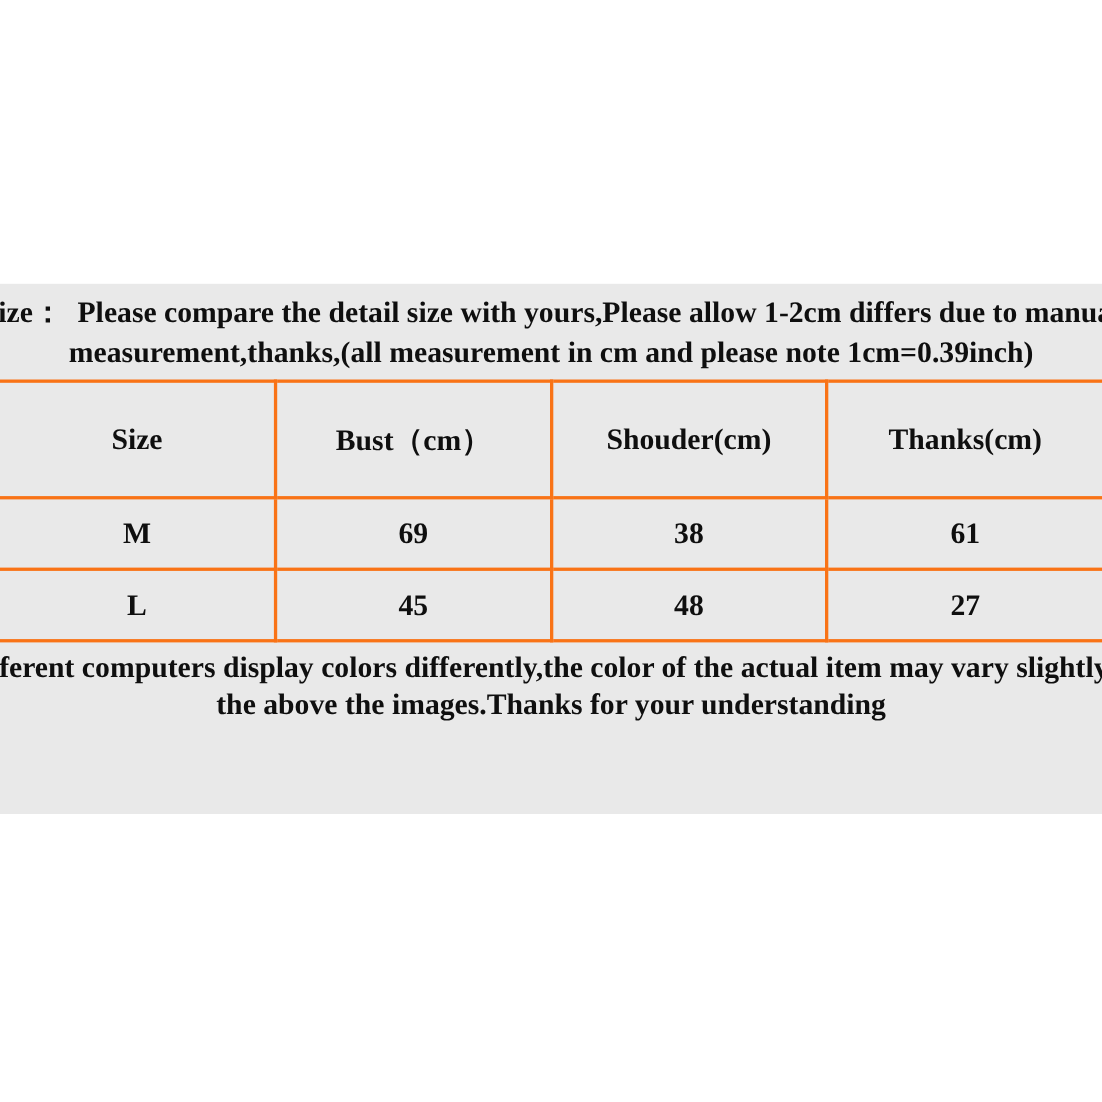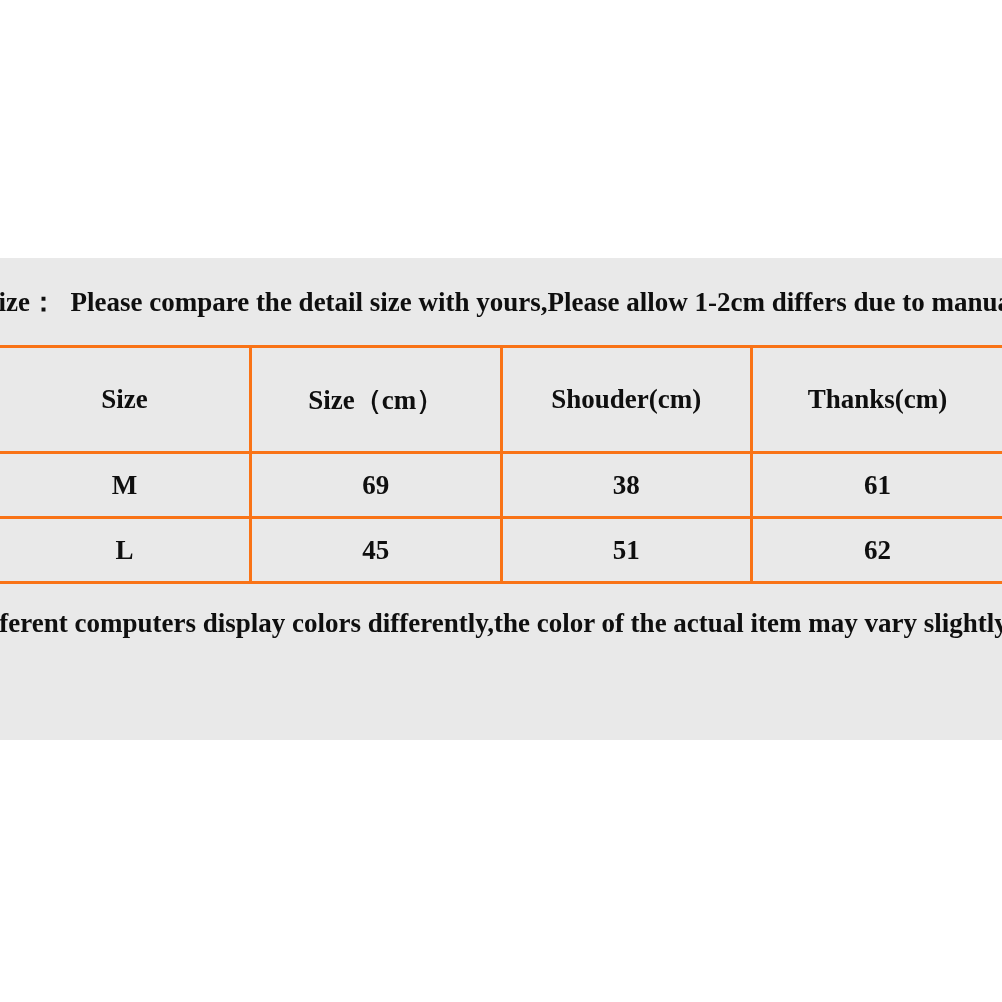--- a/index.html
+++ b/index.html
@@ -70,42 +70,44 @@
     white-space: pre;
   }
 </style>
 </head>
 <body>
 
 <div class="panel">
 
   <div class="intro">
     <div class="line">Size：  Please compare the detail size with yours,Please allow 1-2cm differs due to manual</div>
+    <div class="line">measurement,thanks,(all measurement in cm and please note 1cm=0.39inch)</div>
   </div>
 
   <table class="size-table">
     <tbody>
       <tr>
         <th>Size</th>
-        <th>Size（cm）</th>
+        <th>Bust（cm）</th>
         <th>Shouder(cm)</th>
         <th>Thanks(cm)</th>
       </tr>
       <tr>
         <td>M</td>
         <td>69</td>
         <td>38</td>
         <td>61</td>
       </tr>
       <tr>
         <td>L</td>
         <td>45</td>
-        <td>51</td>
-        <td>62</td>
+        <td>48</td>
+        <td>27</td>
       </tr>
     </tbody>
   </table>
 
   <div class="note">
     <div class="line">As different computers display colors differently,the color of the actual item may vary slightly from</div>
+    <div class="line">the above the images.Thanks for your understanding</div>
   </div>
 
 </div>
 
 </body></html>

